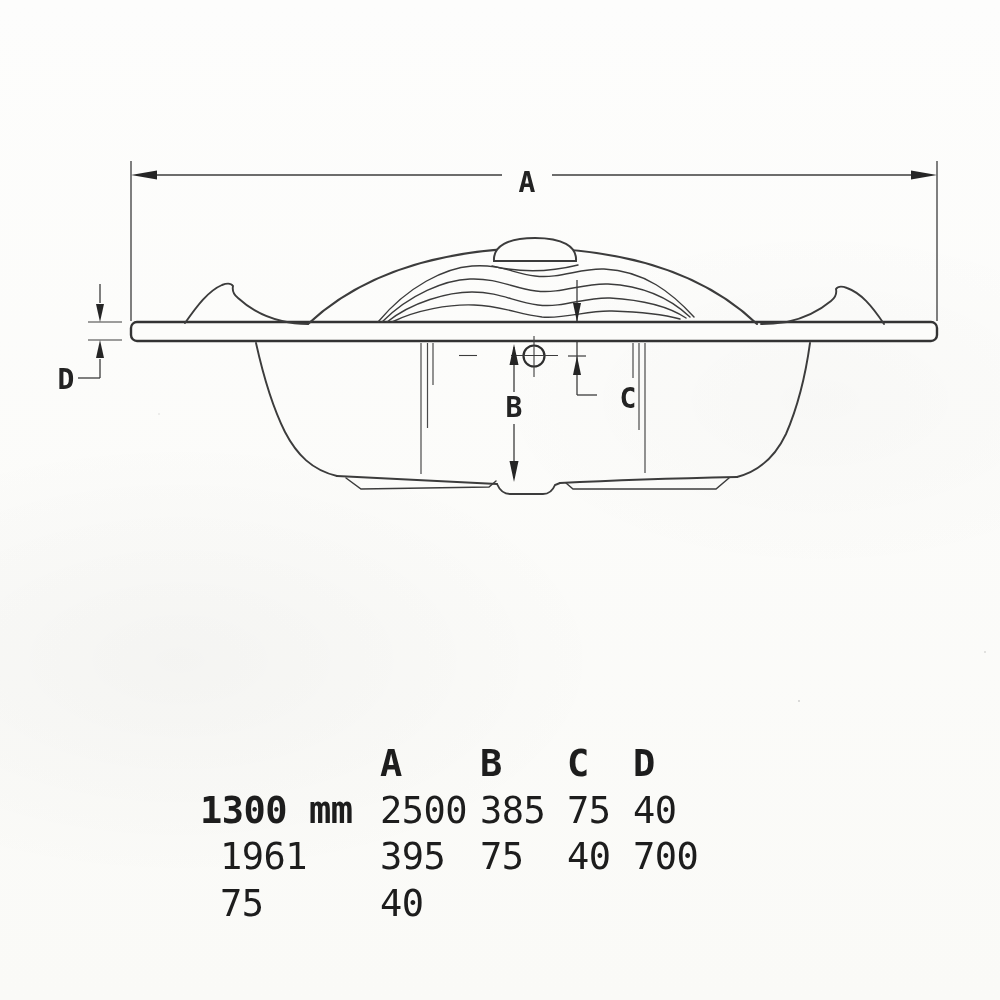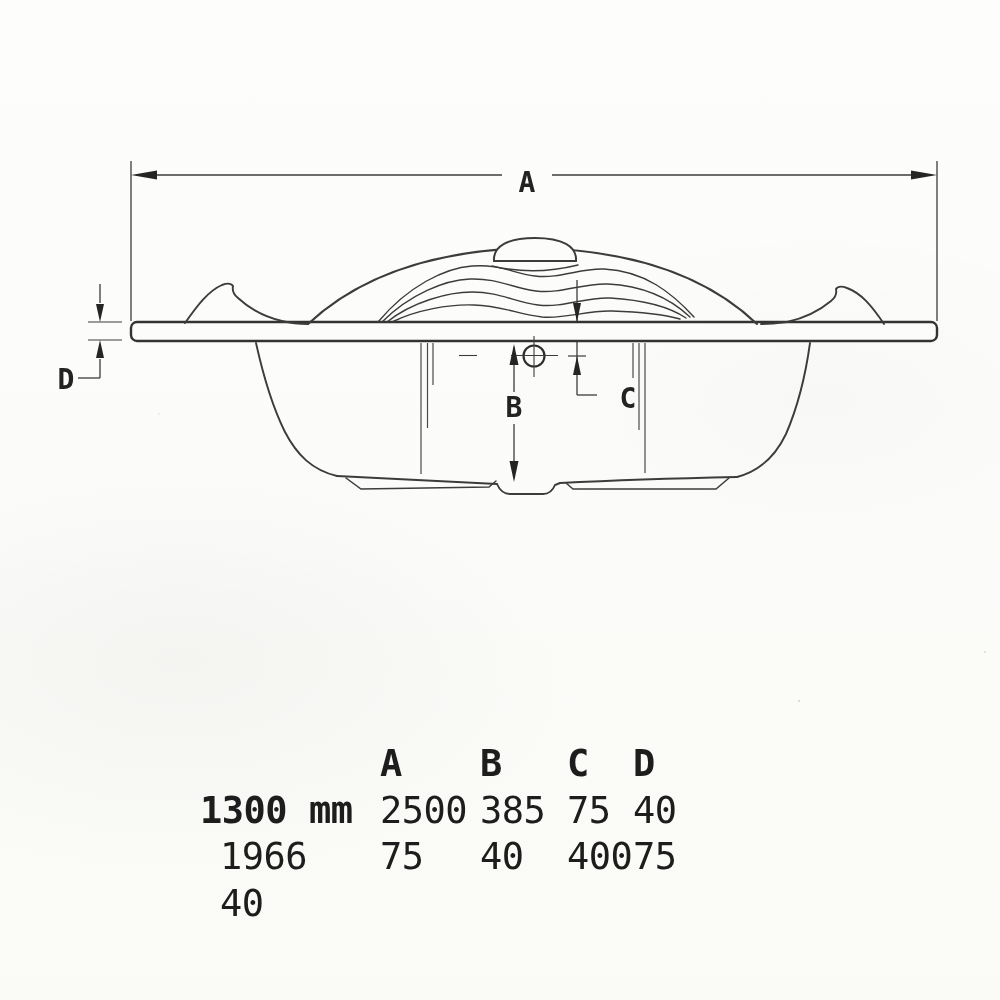--- a/index.html
+++ b/index.html
@@ -140,23 +140,24 @@
     <div class="cell hdr val">B</div>
     <div class="cell hdr val">C</div>
     <div class="cell hdr val">D</div>
 
     <div class="cell size">1300 mm</div>
     <div class="cell val">2500</div>
     <div class="cell val">385</div>
     <div class="cell val">75</div>
     <div class="cell val">40</div>
 
-    <div class="cell val">1966</div>
+    <div class="cell val">1961</div>
+    <div class="cell val">395</div>
     <div class="cell val">75</div>
     <div class="cell val">40</div>
 
-    <div class="cell val">400</div>
+    <div class="cell val">700</div>
     <div class="cell val">75</div>
     <div class="cell val">40</div>
   </div>
 
   <div id="specks"></div>
 </div>
 
 </body></html>

